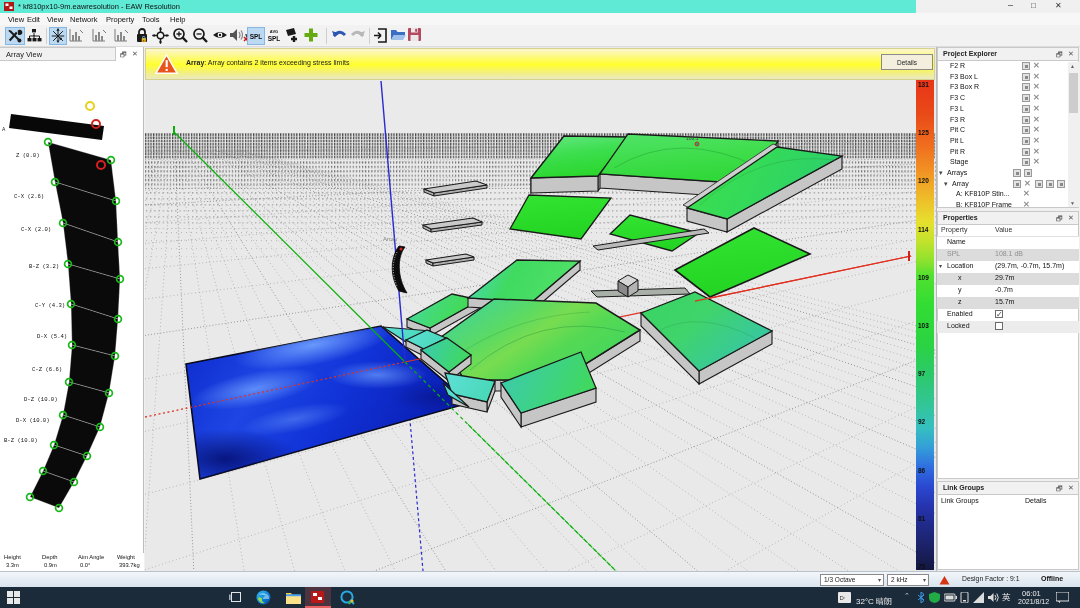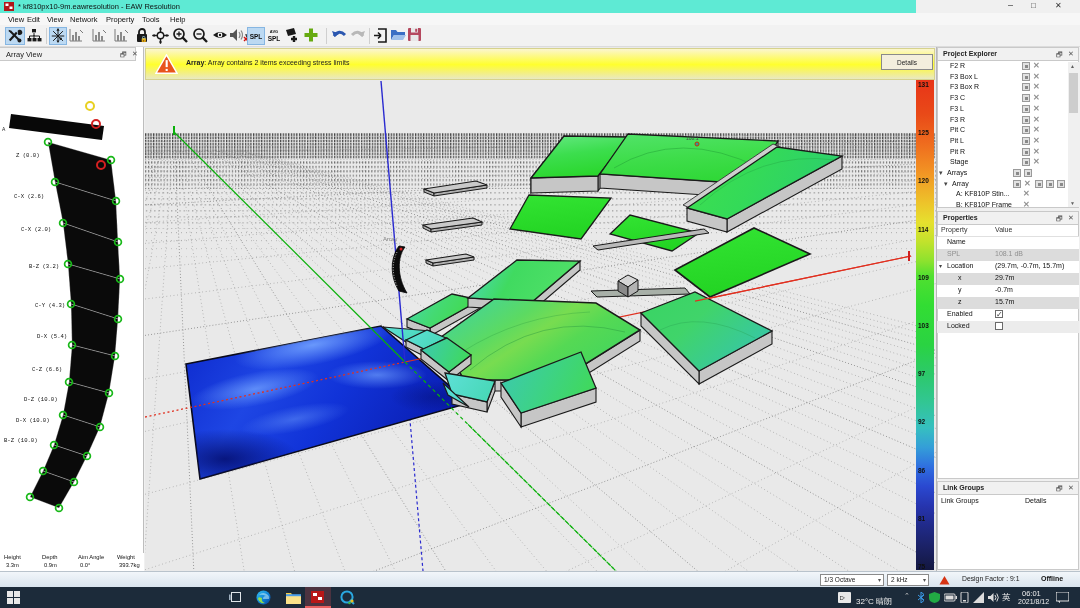--- a/index.html
+++ b/index.html
@@ -138,21 +138,21 @@
       <path d="M1 13 L4 8 h12 l-3 5z" fill="#9fc0ea"></path>
     </svg>
     <svg style="position:absolute;left:407px;top:2px" width="15" height="18" viewBox="0 0 15 18">
       <rect x="1" y="1" width="13" height="13" rx="1" fill="#b5485e"></rect>
       <rect x="4" y="1" width="7" height="4.5" fill="#e8e8e8"></rect>
       <rect x="8.2" y="1.8" width="2" height="3" fill="#b5485e"></rect>
       <rect x="3.5" y="8" width="8" height="6" fill="#e8e8e8"></rect>
     </svg>
   </div>
 <div class="abs" style="left:0;top:47px;width:144px;height:524px;background:#fff;border-right:1px solid #bdbdbd">
-    <div class="abs panelhdr" style="left:0;top:0;width:136px;height:14px;border-left:0">
+    <div class="abs panelhdr" style="left:0;top:0;width:116px;height:14px;border-left:0">
       <span style="position:absolute;left:6px;top:2px">Array View</span>
       <span class="ico" style="left:120px;top:2px">🗗</span>
       <span class="ico" style="left:132px;top:2px">✕</span>
     </div>
   </div>
 <svg style="position:absolute;left:0;top:60px" width="145" height="493" viewBox="0 0 145 493">
     <polygon points="11,54 104,66 102,80 9,68" fill="#080808"></polygon>
     <polygon points="48,82 111,100 116,141 55,122" fill="#0a0a0a" stroke="rgba(255,255,255,0.55)" stroke-width="0.5"></polygon>
     <polygon points="55,122 116,141 118,182 63,163" fill="#0a0a0a" stroke="rgba(255,255,255,0.55)" stroke-width="0.5"></polygon>
     <polygon points="63,163 118,182 120,219 68,204" fill="#0a0a0a" stroke="rgba(255,255,255,0.55)" stroke-width="0.5"></polygon>

